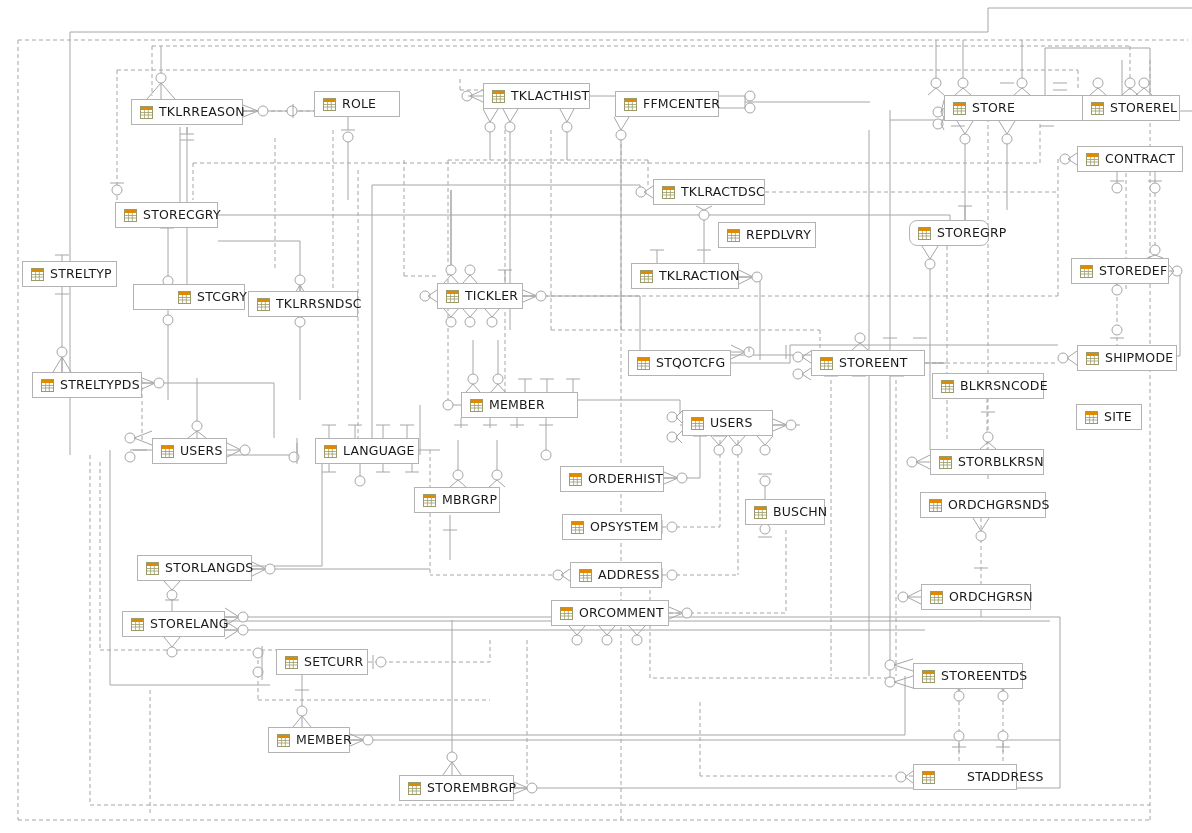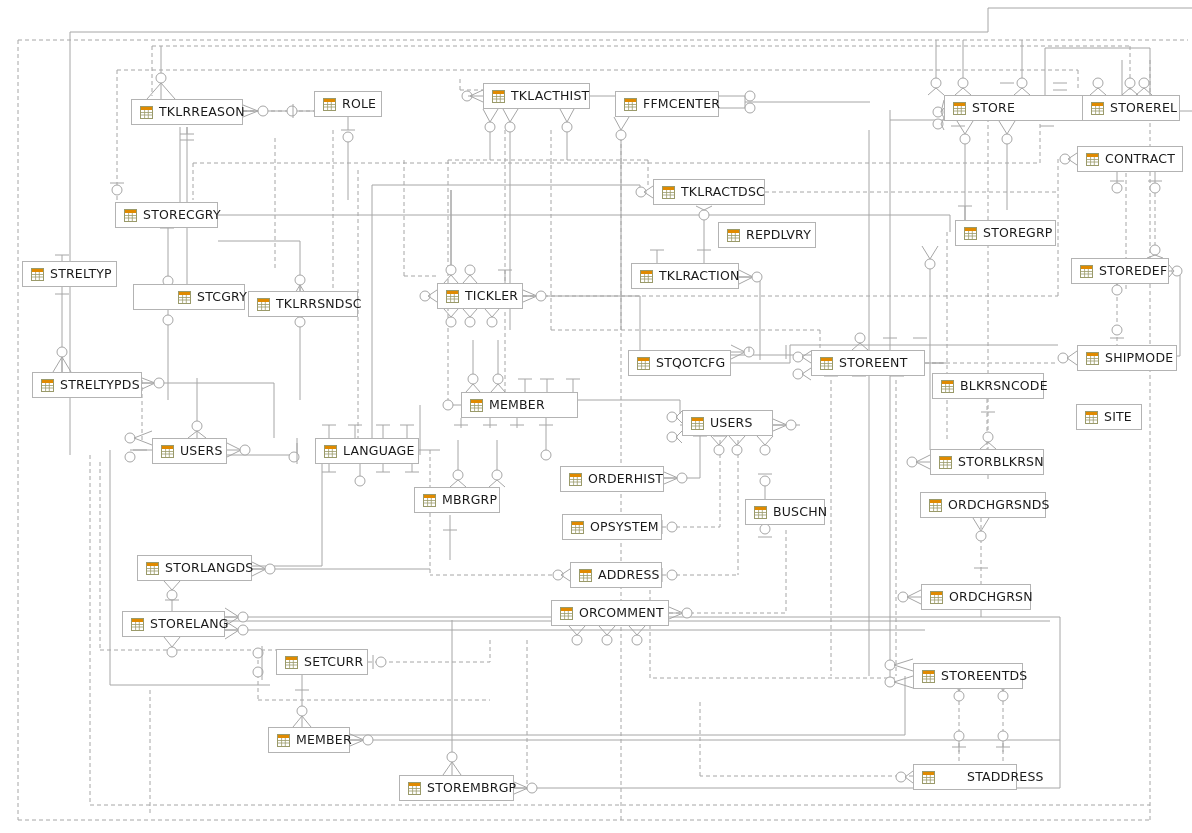--- a/index.html
+++ b/index.html
@@ -559,21 +559,21 @@
             <g stroke="#9a9a6a" stroke-width="0.8">
               <line x1="1" y1="6.5" x2="12" y2="6.5"></line>
               <line x1="1" y1="9" x2="12" y2="9"></line>
               <line x1="4.6" y1="4" x2="4.6" y2="12"></line>
               <line x1="8.3" y1="4" x2="8.3" y2="12"></line>
             </g>
           </svg>
         </span>
         <span class="ent-label">TKLRREASON</span>
       </div>
-      <div class="entity" style="left: 314px; top: 91px; width: 68px;">
+      <div class="entity" style="left: 314px; top: 91px; width: 86px;">
         <span class="tbl-icon">
           <svg width="13" height="13" viewBox="0 0 13 13">
             <rect x="0.5" y="0.5" width="12" height="12" fill="#ffffff" stroke="#9a9a6a"></rect>
             <rect x="1" y="1" width="11" height="3" fill="#e08a00"></rect>
             <g stroke="#9a9a6a" stroke-width="0.8">
               <line x1="1" y1="6.5" x2="12" y2="6.5"></line>
               <line x1="1" y1="9" x2="12" y2="9"></line>
               <line x1="4.6" y1="4" x2="4.6" y2="12"></line>
               <line x1="8.3" y1="4" x2="8.3" y2="12"></line>
             </g>
@@ -694,21 +694,21 @@
             <g stroke="#9a9a6a" stroke-width="0.8">
               <line x1="1" y1="6.5" x2="12" y2="6.5"></line>
               <line x1="1" y1="9" x2="12" y2="9"></line>
               <line x1="4.6" y1="4" x2="4.6" y2="12"></line>
               <line x1="8.3" y1="4" x2="8.3" y2="12"></line>
             </g>
           </svg>
         </span>
         <span class="ent-label">REPDLVRY</span>
       </div>
-      <div class="entity" style="left: 955px; top: 220px; width: 101px;">
+      <div class="entity" style="left: 909px; top: 220px; width: 80px; border-radius: 8px;">
         <span class="tbl-icon">
           <svg width="13" height="13" viewBox="0 0 13 13">
             <rect x="0.5" y="0.5" width="12" height="12" fill="#ffffff" stroke="#9a9a6a"></rect>
             <rect x="1" y="1" width="11" height="3" fill="#e08a00"></rect>
             <g stroke="#9a9a6a" stroke-width="0.8">
               <line x1="1" y1="6.5" x2="12" y2="6.5"></line>
               <line x1="1" y1="9" x2="12" y2="9"></line>
               <line x1="4.6" y1="4" x2="4.6" y2="12"></line>
               <line x1="8.3" y1="4" x2="8.3" y2="12"></line>
             </g>

